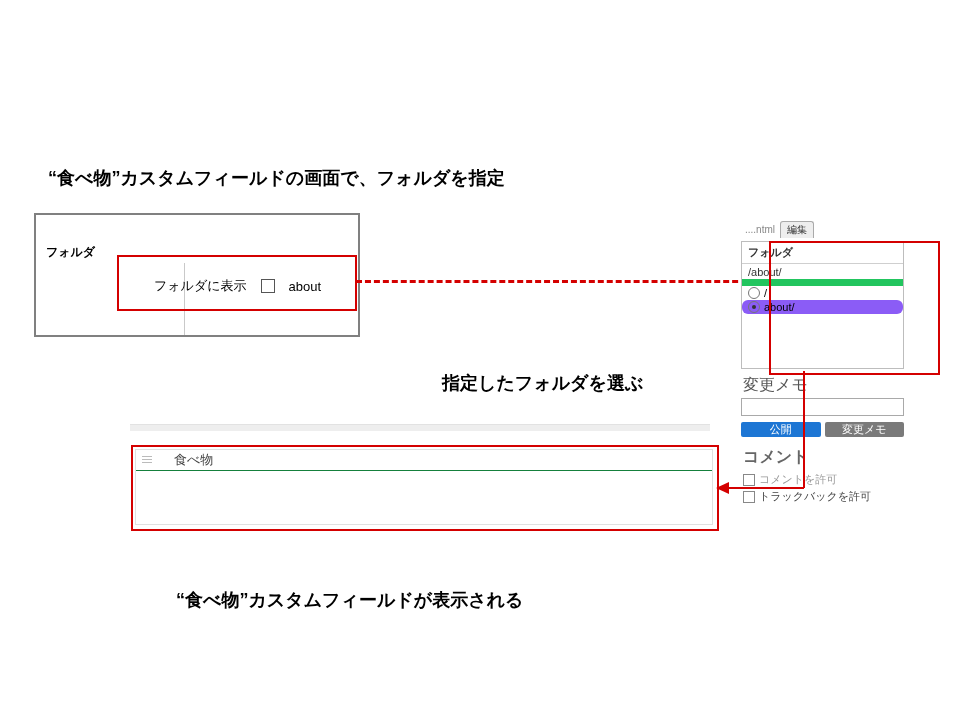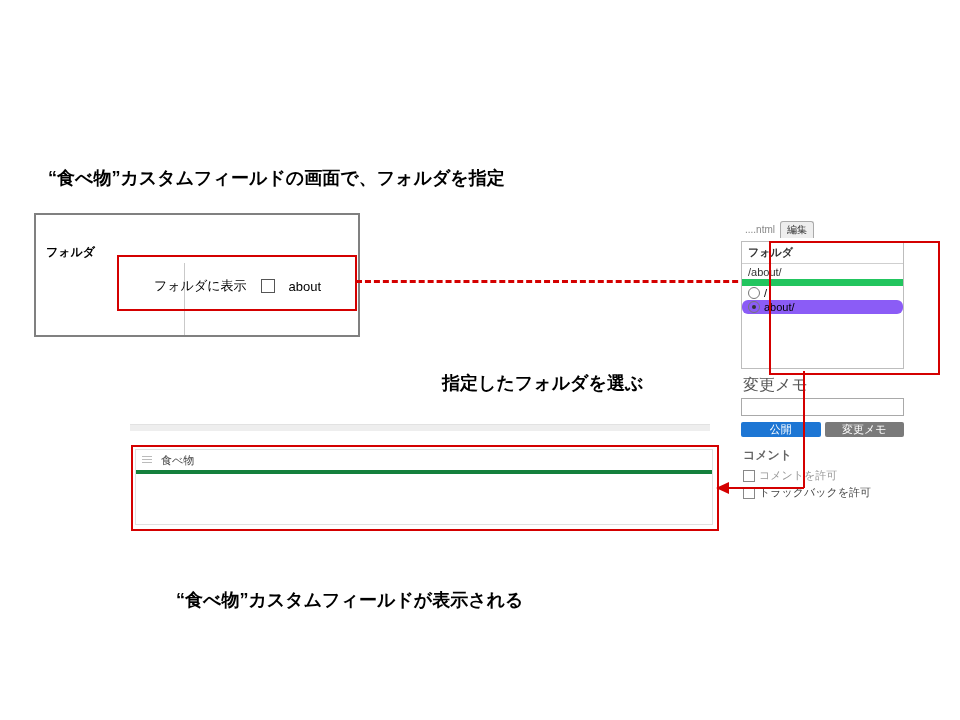--- a/index.html
+++ b/index.html
@@ -163,21 +163,21 @@
     color: #fff;
     margin-right: 4px;
   }
   .btn-secondary {
     background: #7a7a7a;
     color: #fff;
   }
 
   .section-title {
     font-weight: bold;
-    font-size: 12px;
+    font-size: 16px;
     color: #666;
     margin: 10px 0 4px 2px;
   }
   .chk-row {
     display: flex; align-items: center; gap: 4px;
     font-size: 11px; color: #444;
     margin: 2px 0 2px 2px;
   }
   .chk-row.dim { color: #999; }
   .sq {
@@ -214,26 +214,26 @@
   
   .food-box {
     position: absolute;
     left: 135px; top: 449px;
     width: 576px; height: 74px;
     background: #fff;
     border: 1px solid #e0e0e0;
   }
   .food-box .bar {
     height: 20px;
-    border-bottom: 4px solid #15803d;
+    border-bottom: 1px solid #15803d;
     display: flex; align-items: center;
     padding: 0 6px;
-    font-size: 11px;
+    font-size: 13px;
     color: #444;
-    gap: 9px;
+    gap: 22px;
   }
   .drag-icon {
     width: 10px; height: 8px;
     display: inline-block;
     background:
       linear-gradient(#bbb,#bbb) 0 0/100% 1px no-repeat,
       linear-gradient(#bbb,#bbb) 0 3px/100% 1px no-repeat,
       linear-gradient(#bbb,#bbb) 0 6px/100% 1px no-repeat;
   }
   .food-highlight {

